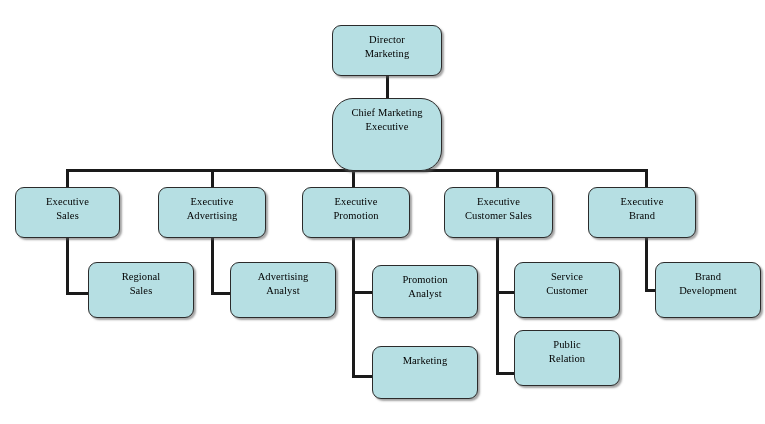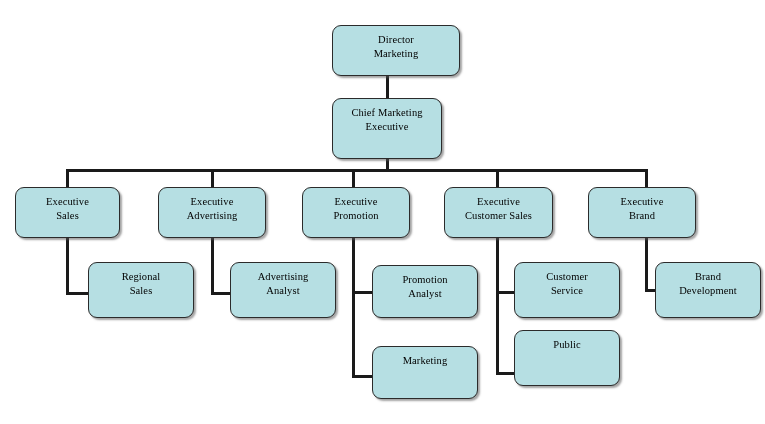--- a/index.html
+++ b/index.html
@@ -63,25 +63,25 @@
     <div class="conn v" style="left: 211px; top: 237px; height: 58px; background: rgb(26, 26, 26);"></div>
     <div class="conn h" style="left: 211px; top: 292px; width: 22px; background: rgb(26, 26, 26);"></div>
     <div class="conn v" style="left: 352px; top: 237px; height: 141px; background: rgb(26, 26, 26);"></div>
     <div class="conn h" style="left: 352px; top: 291px; width: 23px; background: rgb(26, 26, 26);"></div>
     <div class="conn h" style="left: 352px; top: 375px; width: 23px; background: rgb(26, 26, 26);"></div>
     <div class="conn v" style="left: 496px; top: 237px; height: 138px; background: rgb(26, 26, 26);"></div>
     <div class="conn h" style="left: 496px; top: 291px; width: 21px; background: rgb(26, 26, 26);"></div>
     <div class="conn h" style="left: 496px; top: 372px; width: 21px; background: rgb(26, 26, 26);"></div>
     <div class="conn v" style="left: 645px; top: 237px; height: 55px; background: rgb(26, 26, 26);"></div>
     <div class="conn h" style="left: 645px; top: 289px; width: 13px; background: rgb(26, 26, 26);"></div>
-    <div class="node" style="left: 332px; top: 25px; width: 128px; height: 51px; background: rgb(182, 223, 227); border-color: rgb(43, 43, 43);">
+    <div class="node" style="left: 332px; top: 25px; width: 110px; height: 51px; background: rgb(182, 223, 227); border-color: rgb(43, 43, 43);">
       <span class="line">Director</span>
       <span class="line">Marketing</span>
     </div>
-    <div class="node" style="left: 332px; top: 98px; width: 110px; height: 61px; background: rgb(182, 223, 227); border-color: rgb(43, 43, 43);">
+    <div class="node" style="left: 332px; top: 98px; width: 110px; height: 73px; background: rgb(182, 223, 227); border-color: rgb(43, 43, 43); border-radius: 21px;">
       <span class="line">Chief Marketing</span>
       <span class="line">Executive</span>
     </div>
     <div class="node" style="left: 15px; top: 187px; width: 105px; height: 51px; background: rgb(182, 223, 227); border-color: rgb(43, 43, 43);">
       <span class="line">Executive</span>
       <span class="line">Sales</span>
     </div>
     <div class="node" style="left: 158px; top: 187px; width: 108px; height: 51px; background: rgb(182, 223, 227); border-color: rgb(43, 43, 43);">
       <span class="line">Executive</span>
       <span class="line">Advertising</span>
@@ -104,26 +104,27 @@
     </div>
     <div class="node" style="left: 230px; top: 262px; width: 106px; height: 56px; background: rgb(182, 223, 227); border-color: rgb(43, 43, 43);">
       <span class="line">Advertising</span>
       <span class="line">Analyst</span>
     </div>
     <div class="node" style="left: 372px; top: 265px; width: 106px; height: 53px; background: rgb(182, 223, 227); border-color: rgb(43, 43, 43);">
       <span class="line">Promotion</span>
       <span class="line">Analyst</span>
     </div>
     <div class="node" style="left: 514px; top: 262px; width: 106px; height: 56px; background: rgb(182, 223, 227); border-color: rgb(43, 43, 43);">
+      <span class="line">Service</span>
       <span class="line">Customer</span>
-      <span class="line">Service</span>
     </div>
     <div class="node" style="left: 655px; top: 262px; width: 106px; height: 56px; background: rgb(182, 223, 227); border-color: rgb(43, 43, 43);">
       <span class="line">Brand</span>
       <span class="line">Development</span>
     </div>
     <div class="node" style="left: 372px; top: 346px; width: 106px; height: 53px; background: rgb(182, 223, 227); border-color: rgb(43, 43, 43);">
       <span class="line">Marketing</span>
     </div>
     <div class="node" style="left: 514px; top: 330px; width: 106px; height: 56px; background: rgb(182, 223, 227); border-color: rgb(43, 43, 43);">
       <span class="line">Public</span>
+      <span class="line">Relation</span>
     </div>
   </div>
 
 </body></html>

